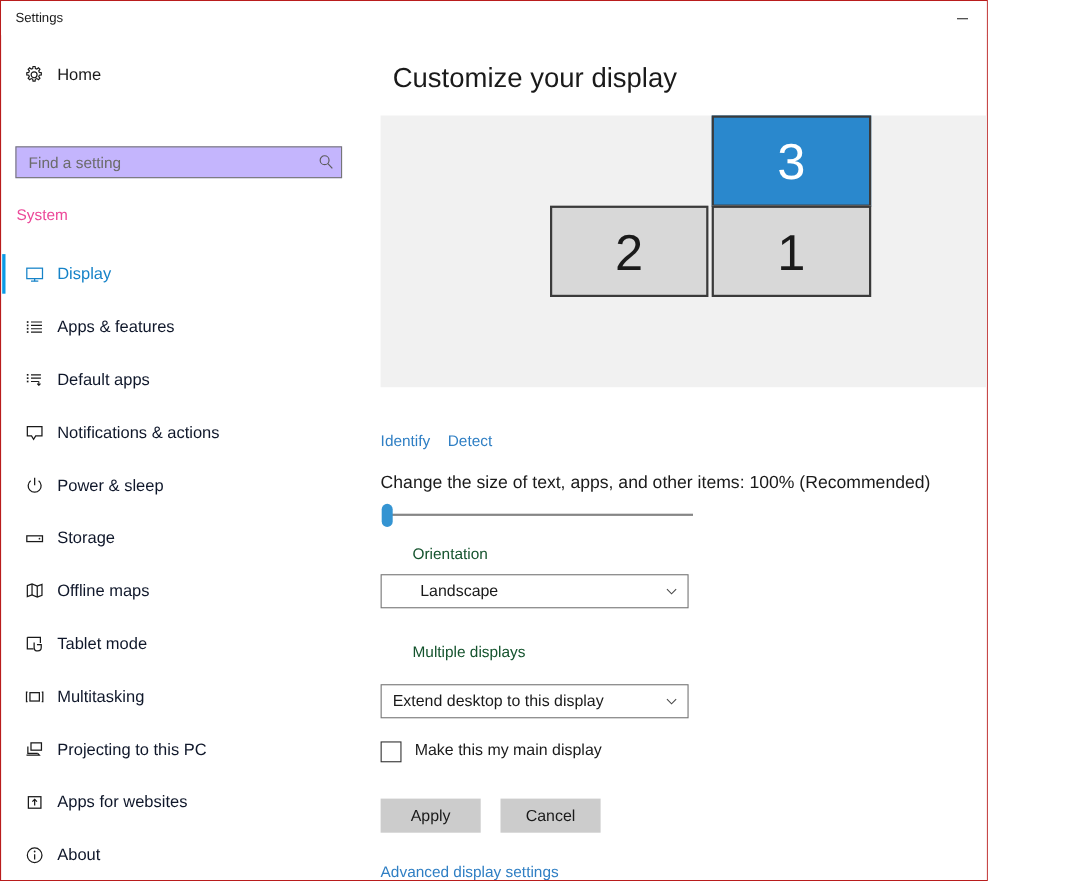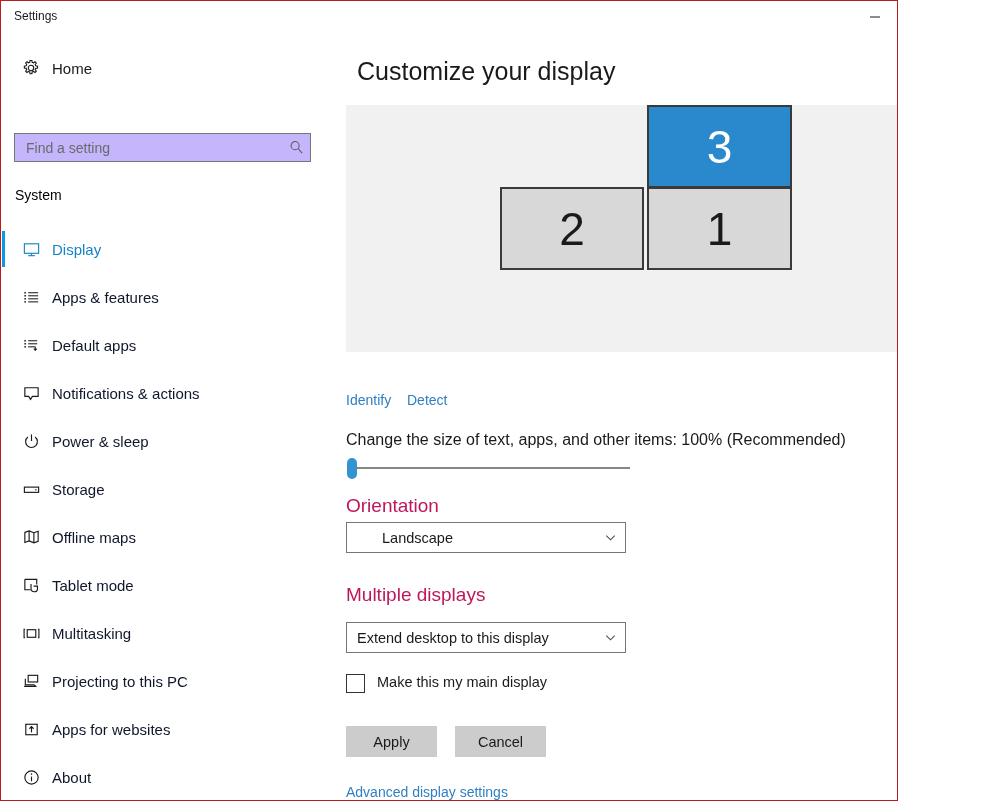--- a/index.html
+++ b/index.html
@@ -109,21 +109,21 @@
     display: flex;
     align-items: center;
     justify-content: center;
     color: #5a5a5a;
     cursor: default;
   }
   #section-title {
     position: absolute;
     left: 13px; top: 155px;
     font-size: 14px;
-    color: #000000;
+    color: #ec4899;
   }
   #navlist {
     position: absolute;
     left: 0; top: 193px;
     width: 322px;
   }
   .nav-item {
     position: relative;
     height: 48px;
     display: flex;
@@ -234,22 +234,23 @@
     position: absolute;
     left: 1px; top: 2px;
     width: 10px; height: 21px;
     border-radius: 5px;
     background: #3494d2;
     cursor: default;
   }
 
   .field-label {
     position: absolute;
-    font-size: 19px;
-    color: #be185d;
+    font-size: 14px;
+    color: #14532d;
+    margin-left: 29px;
   }
   #label-orientation { left: 14px; top: 463px; }
   #label-multiple    { left: 14px; top: 552px; }
 
   .combo {
     position: absolute;
     box-sizing: border-box;
     height: 31px;
     border: 1px solid #767676;
     background: #ffffff;

